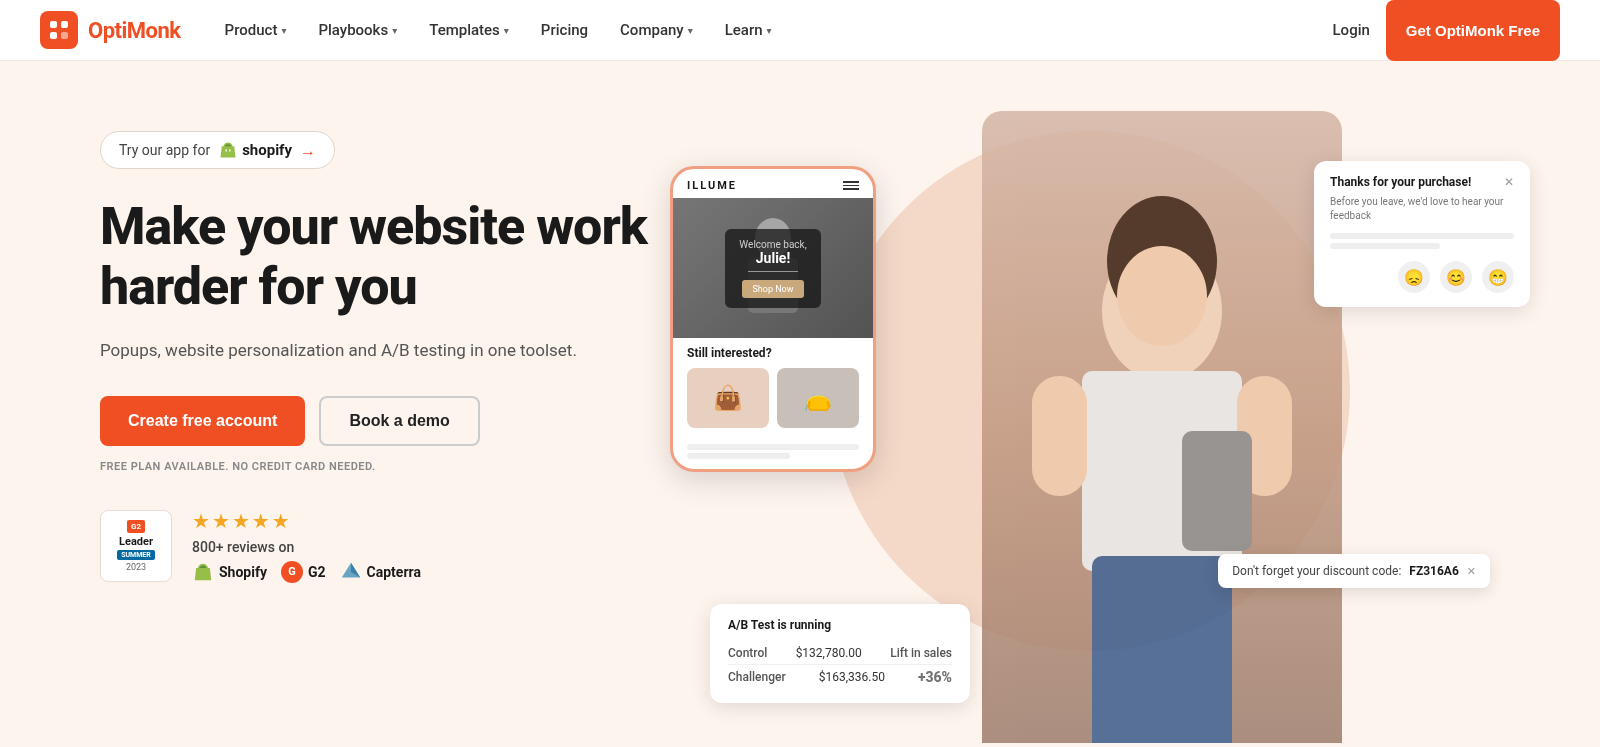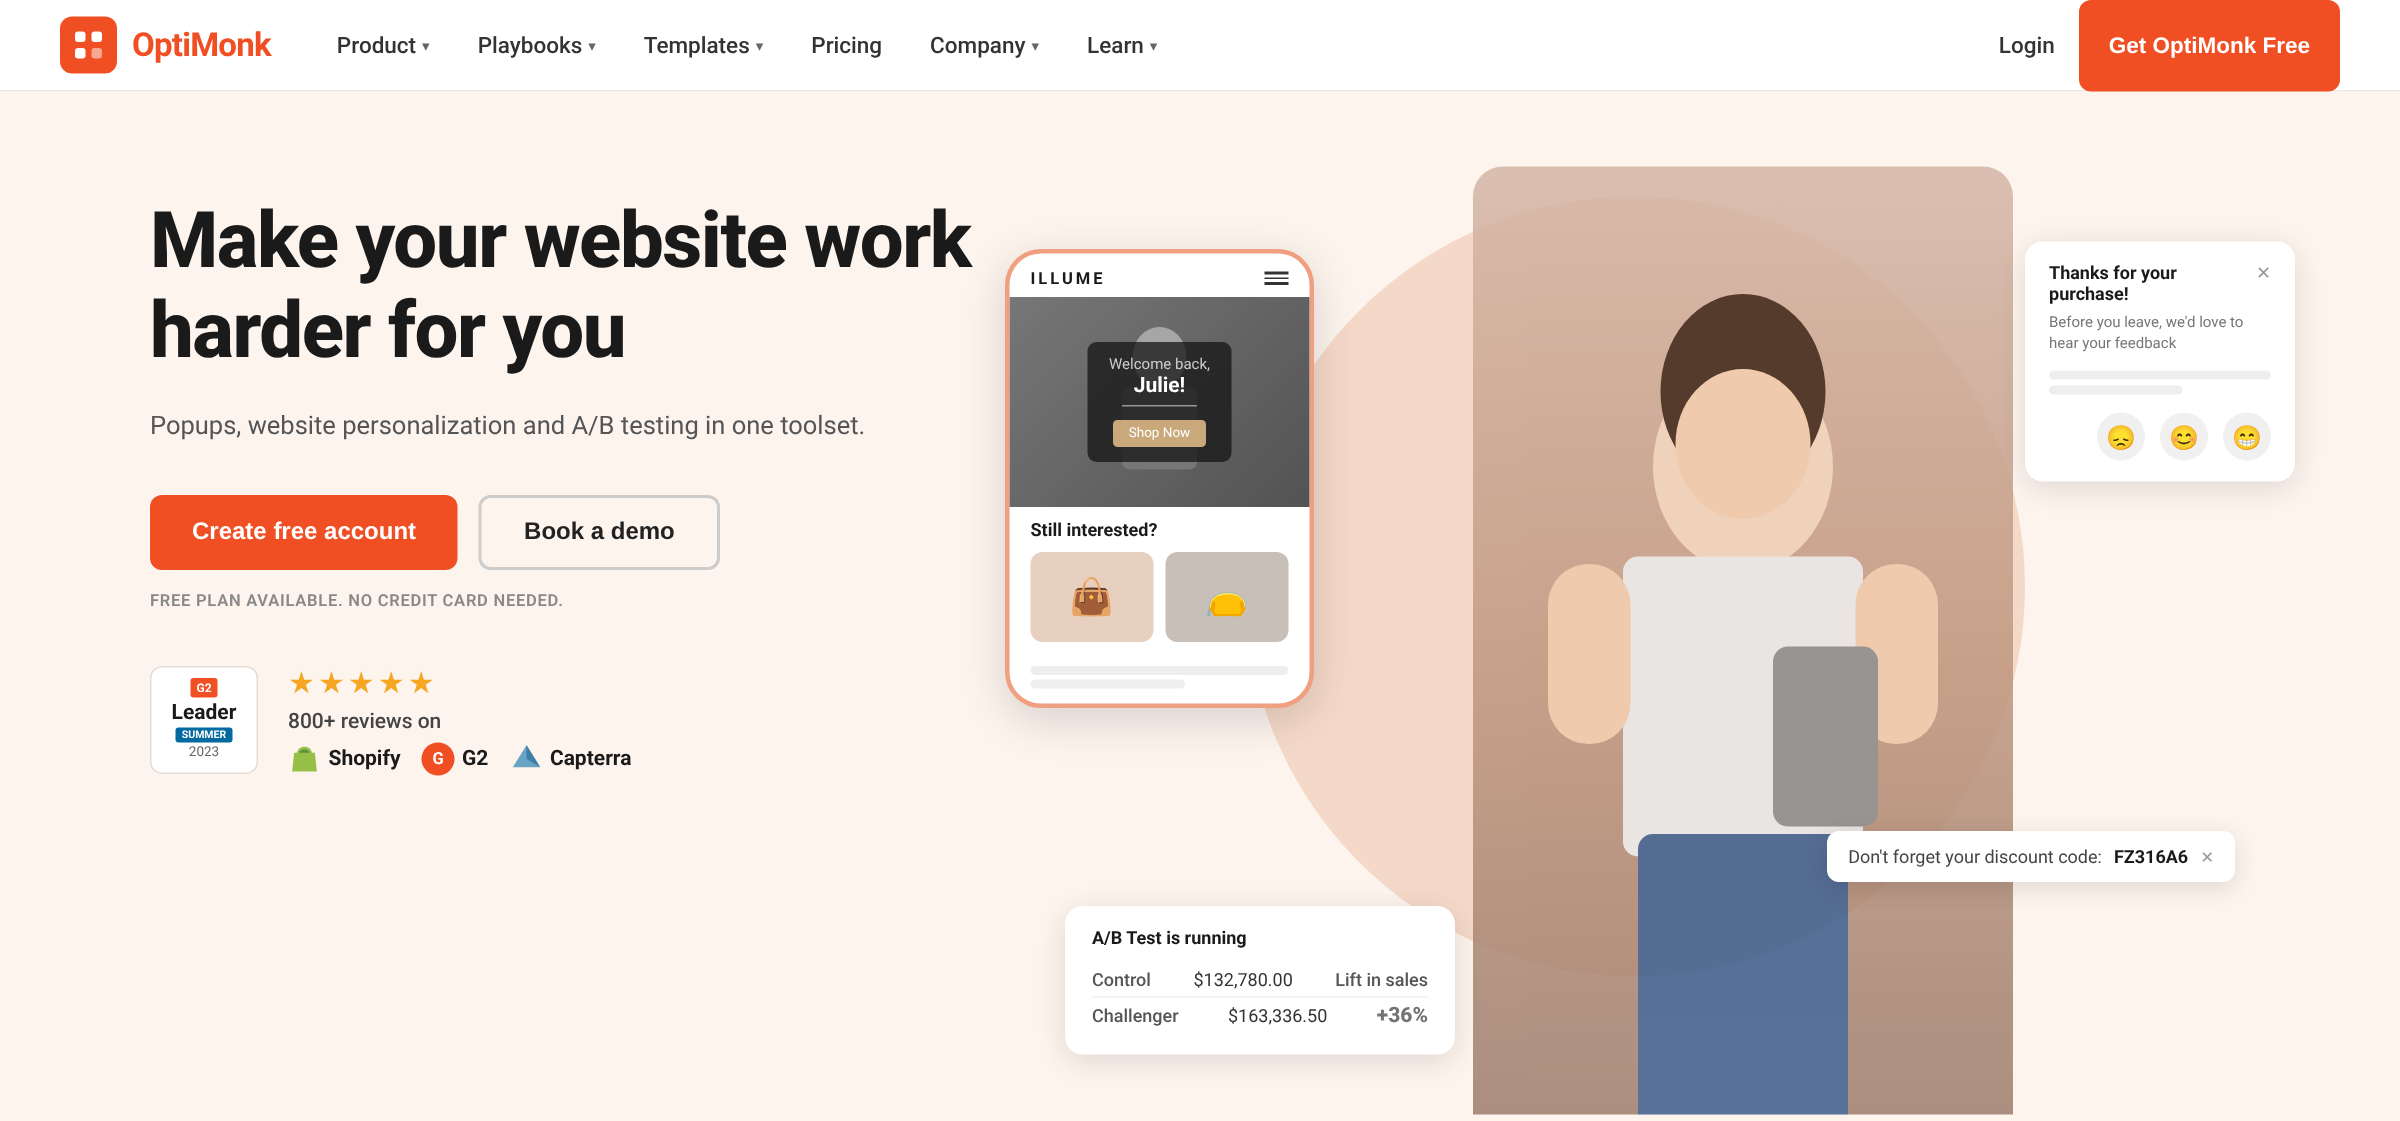--- a/index.html
+++ b/index.html
@@ -214,21 +214,21 @@
     .g2-top {
       background: #f04e23;
       color: #fff;
       font-size: 8px;
       font-weight: 700;
       padding: 2px 4px;
       border-radius: 2px;
       margin-bottom: 2px;
     }
     .g2-leader {
-      font-size: 14px;
+      font-size: 11px;
       font-weight: 700;
       color: #1a1a1a;
     }
     .g2-season {
       background: #0369a1;
       color: #fff;
       font-size: 7px;
       font-weight: 700;
       padding: 1px 4px;
       border-radius: 2px;
@@ -430,21 +430,21 @@
       border-radius: 3px;
     }
     .footer-line.short { width: 60%; }
 
     
     .feedback-card {
       position: absolute;
       z-index: 4;
       top: 50px;
       right: -10px;
-      width: 180px;
+      width: 216px;
       background: #fff;
       border-radius: 12px;
       padding: 14px 16px;
       box-shadow: 0 4px 20px rgba(0,0,0,0.12);
     }
     .feedback-header {
       display: flex;
       justify-content: space-between;
       align-items: flex-start;
       margin-bottom: 6px;
@@ -600,20 +600,34 @@
   <div class="nav-actions">
     <span class="nav-login">Login</span>
     <button class="nav-cta">Get OptiMonk Free</button>
   </div>
 </nav>
 
 <section class="hero">
 
   <div class="hero-left">
 
+    <div class="shopify-badge">
+      <span>Try our app for</span>
+      <span class="shopify-logo">
+
+        <svg class="shopify-bag" viewBox="0 0 24 24" fill="none">
+          <path d="M19.5 7.5h-2.1C17.1 4.8 14.8 3 12 3S6.9 4.8 6.6 7.5H4.5L3 21h18L19.5 7.5z" fill="#96bf48"></path>
+          <path d="M12 5c1.9 0 3.4 1.1 3.9 2.5H8.1C8.6 6.1 10.1 5 12 5z" fill="#5e8e3e"></path>
+          <rect x="9" y="11" width="1.5" height="3" rx="0.5" fill="white"></rect>
+          <rect x="13.5" y="11" width="1.5" height="3" rx="0.5" fill="white"></rect>
+        </svg>
+        <span class="shopify-text">shopify</span>
+      </span>
+      <span class="badge-arrow">→</span>
+    </div>
 
     <h1 class="hero-title">Make your website work harder for you</h1>
 
     <p class="hero-subtitle">Popups, website personalization and A/B testing in one toolset.</p>
 
     <div class="hero-buttons">
       <button class="btn-primary">Create free account</button>
       <button class="btn-secondary">Book a demo</button>
     </div>
 

